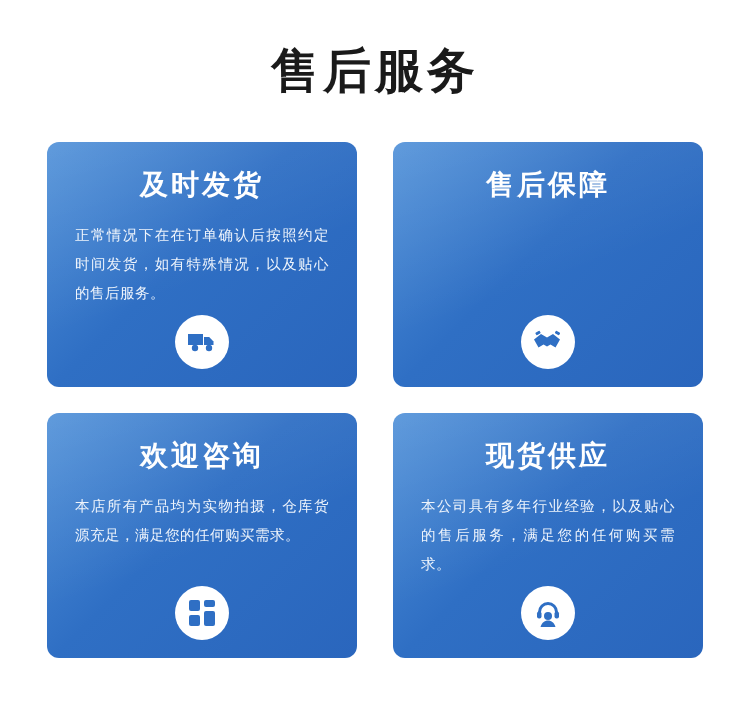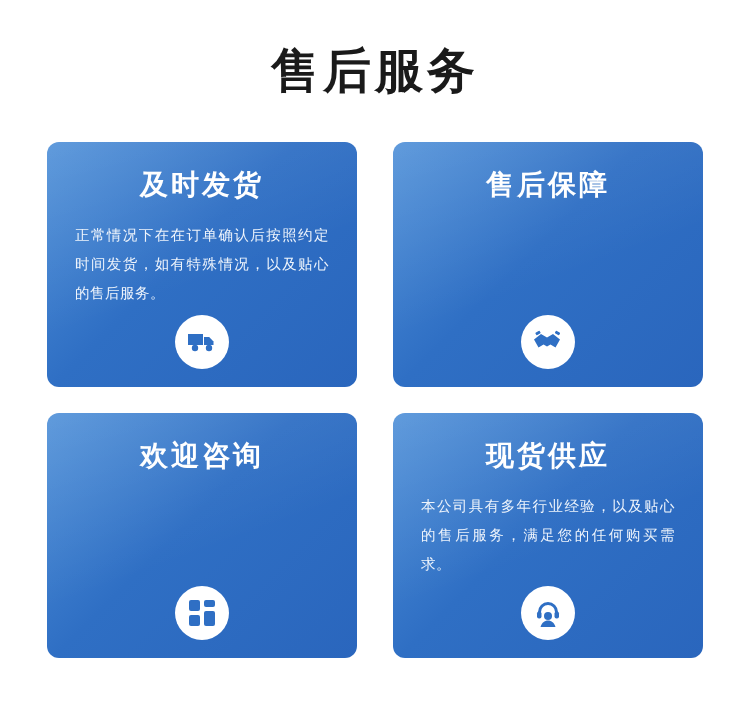--- a/index.html
+++ b/index.html
@@ -121,20 +121,21 @@
         <svg width="32" height="24" viewBox="0 0 32 24" aria-hidden="true">
           <path class="icon-blue" d="M2 9.5l7-5.5 6 3.5 6-3.5 7 5.5-4.5 8-5-3-3.5 2-3.5-2-5 3z"></path>
           <rect class="icon-blue" x="3.5" y="1.5" width="5" height="3" rx="1" transform="rotate(-28 6 3)"></rect>
           <rect class="icon-blue" x="23" y="1.5" width="5" height="3" rx="1" transform="rotate(28 25.5 3)"></rect>
         </svg>
       </div>
     </div>
 
     <div class="card">
       <div class="card-title">欢迎咨询</div>
+      <div class="card-text">本店所有产品均为实物拍摄，仓库货源充足，满足您的任何购买需求。</div>
       <div class="card-icon">
         <svg width="26" height="26" viewBox="0 0 26 26" aria-hidden="true">
           <rect class="icon-blue" x="0" y="0" width="11" height="11" rx="2"></rect>
           <rect class="icon-blue" x="15" y="0" width="11" height="7" rx="2"></rect>
           <rect class="icon-blue" x="15" y="11" width="11" height="15" rx="2"></rect>
           <rect class="icon-blue" x="0" y="15" width="11" height="11" rx="2"></rect>
         </svg>
       </div>
     </div>
 

